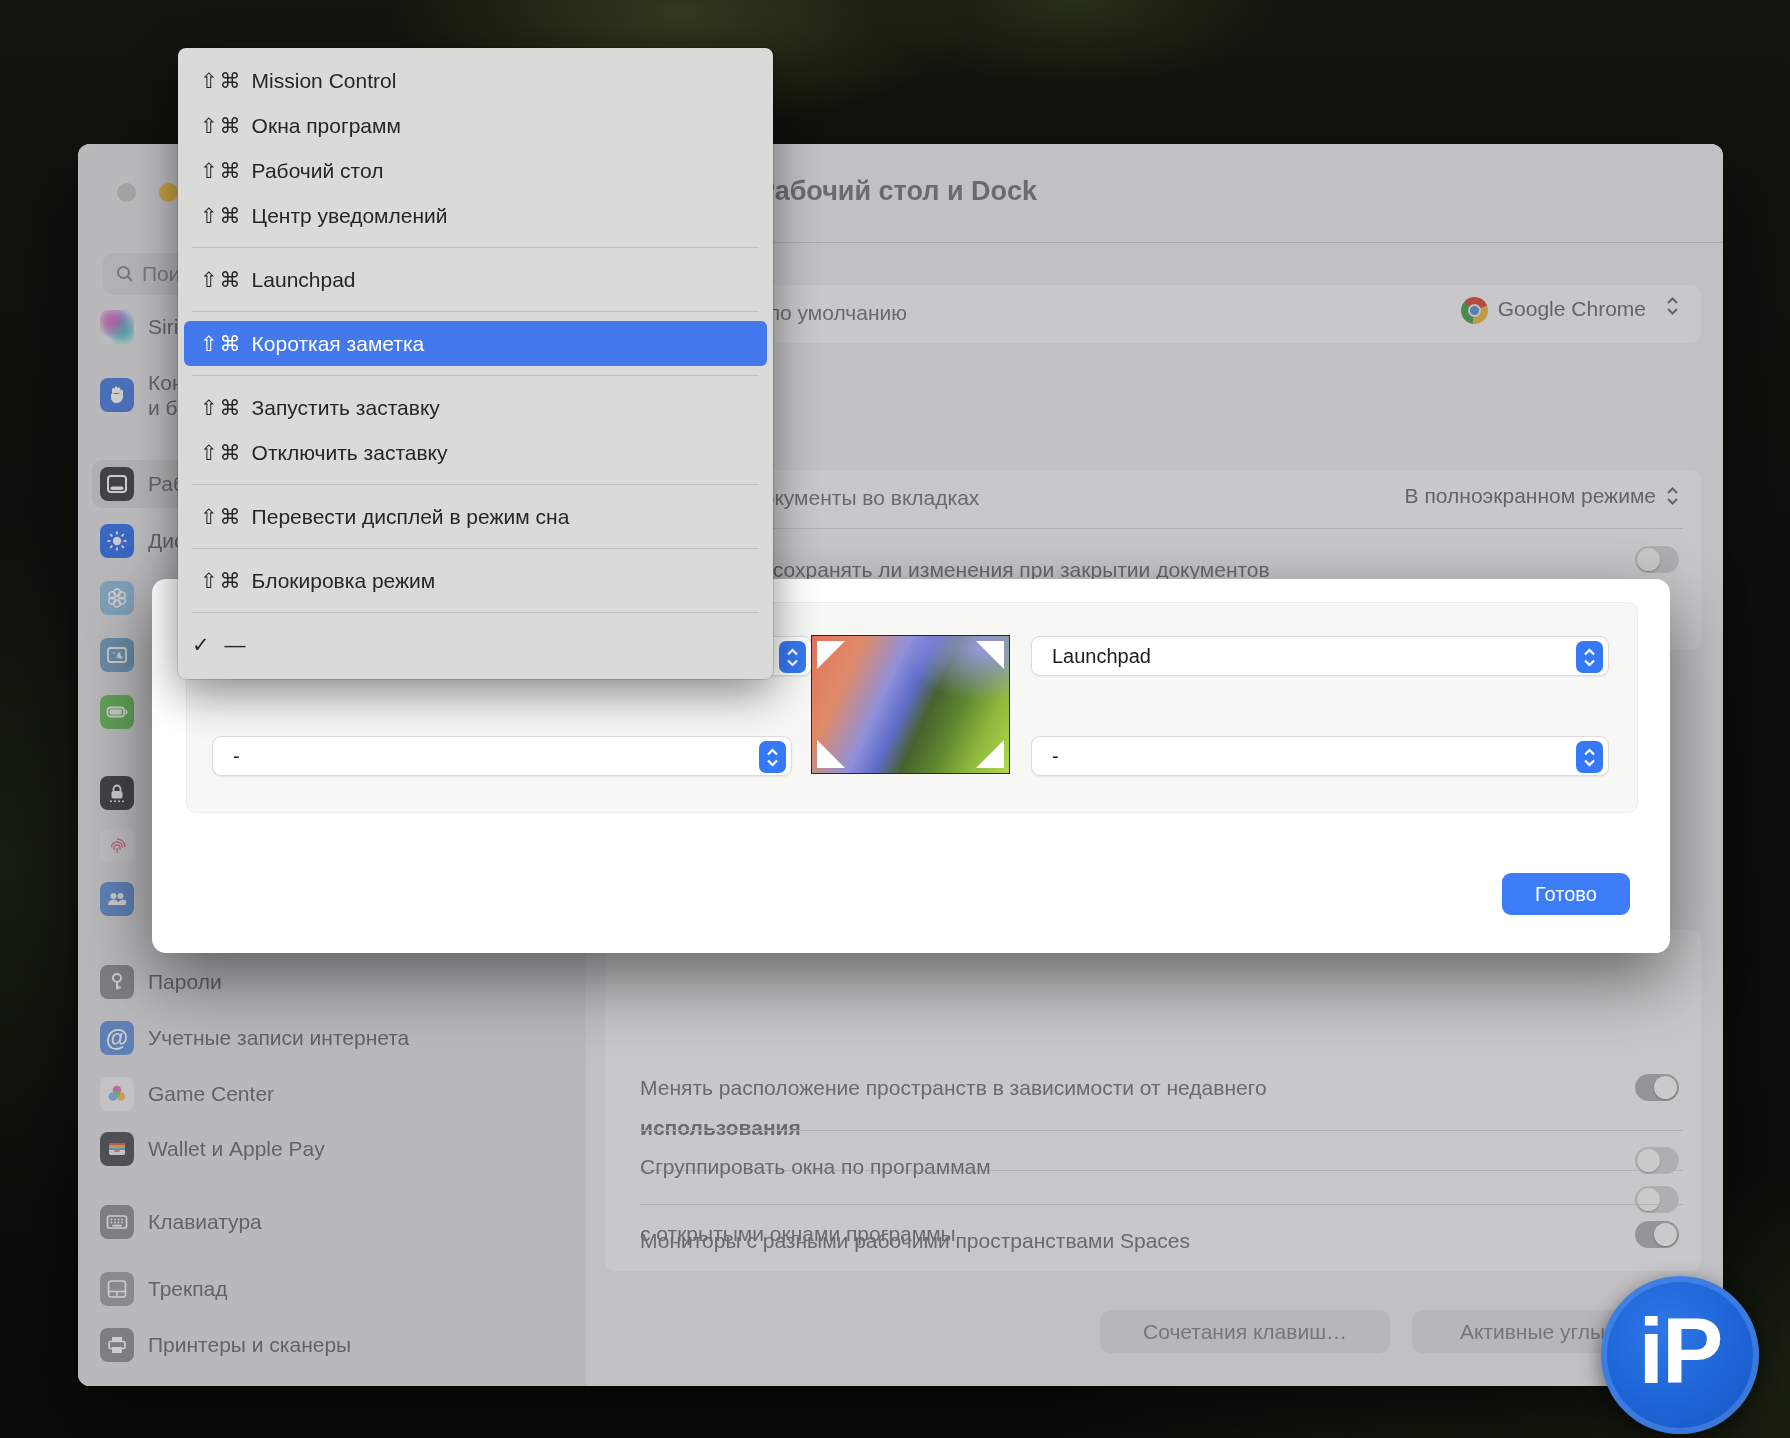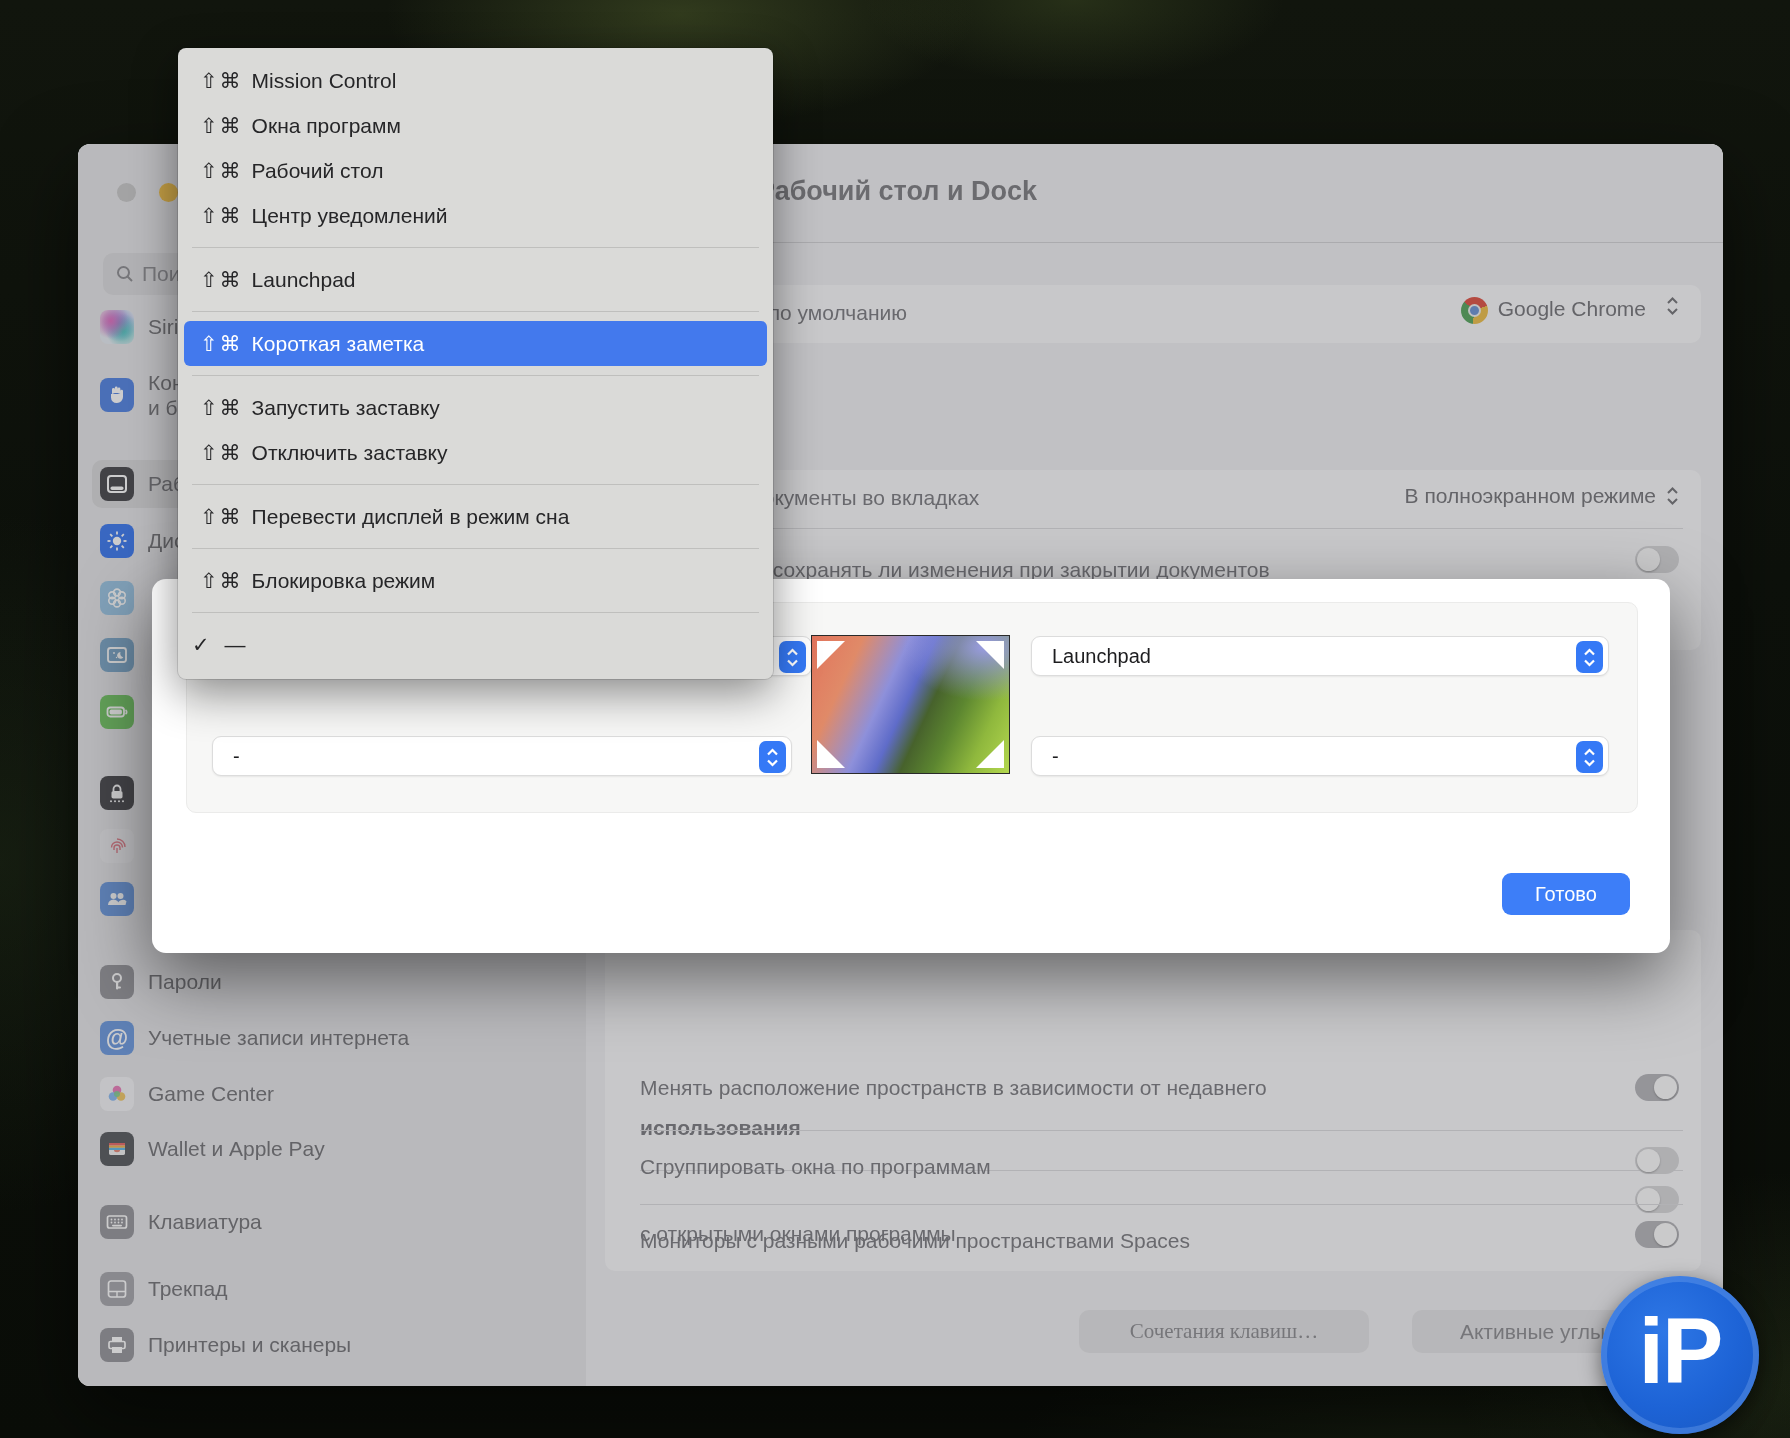--- a/index.html
+++ b/index.html
@@ -366,21 +366,21 @@
       <div class="toggle off" style="right:22px;top:17px;">
           <span class="knob"></span>
         </div>
       <div class="sep" style="top:74px;"></div>
       <span class="abs rowlabel" style="left:35px;top:99px;">Мониторы с разными рабочими пространствами Spaces</span>
       <div class="toggle on" style="right:22px;top:91px;">
           <span class="knob"></span>
         </div>
     </div>
 
-    <div class="greybtn" style="left:493px;top:1166px;width:290px;font-family:Liberation Serif, serif;">Сочетания клавиш…</div>
+    <div class="greybtn" style="left:514px;top:1166px;width:290px;">Сочетания клавиш…</div>
     <div class="greybtn" style="left:826px;top:1166px;width:262px;">Активные углы…</div>
   </div>
 
   <div class="abs dim"></div>
 </div>
 
 <div class="abs dialog">
   <div class="abs innerpanel"></div>
 
   <div class="field" style="left:60px;top:57px;width:600px;">

